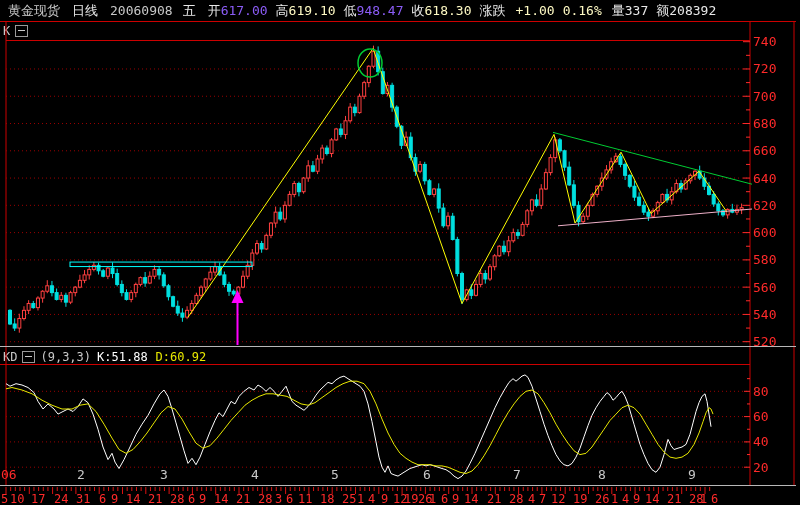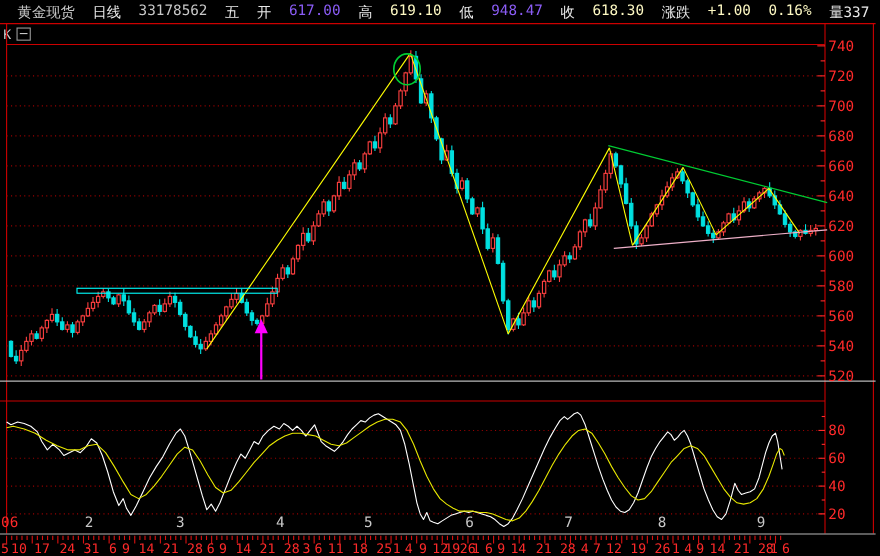--- a/index.html
+++ b/index.html
@@ -2,21 +2,21 @@
 <html><head>
 <meta charset="utf-8">
 <style>
   html,body{margin:0;padding:0;background:#000;}
   #screen{position:relative;width:800px;height:505px;background:#000;overflow:hidden;
           font-family:"Liberation Sans",sans-serif;}
   
   #infobar{position:absolute;top:0;left:0;width:800px;height:21px;display:flex;
            align-items:center;font-size:13px;white-space:nowrap;
            font-family:"DejaVu Sans Mono","Liberation Sans",sans-serif;}
-  #infobar span{display:inline-block;margin-left:16px;}
+  #infobar span{display:inline-block;}
   .lbl{color:#e8e8e8;}
   .dim{color:#c8c8c8;}
   .val-cyan{color:#8b5cf6;}
   .val-red{color:#fef9c3;}
   .ml8{margin-left:8px}.ml10{margin-left:10px}.ml12{margin-left:12px}
   
   .panel-header{position:absolute;left:3px;height:15px;display:flex;align-items:center;
     font-size:12px;color:#c8c8c8;white-space:nowrap;
     font-family:"DejaVu Sans Mono","Liberation Sans",sans-serif;}
   #k-header{top:23px;}
@@ -32,21 +32,21 @@
   #chart-svg{position:absolute;top:0;left:0;}
 </style>
 </head>
 <body>
 
 <div id="screen">
 
   <div id="infobar">
     <span class="dim ml8">黄金现货</span>
     <span class="lbl ml12">日线</span>
-    <span class="dim ml12">33178562</span>
+    <span class="dim ml12">20060908</span>
     <span class="lbl ml10">五</span>
     <span class="lbl ml12">开</span>
     <span class="val-cyan">617.00</span>
     <span class="lbl ml8">高</span>
     <span class="val-red">619.10</span>
     <span class="lbl ml8">低</span>
     <span class="val-cyan">948.47</span>
     <span class="lbl ml8">收</span>
     <span class="val-red">618.30</span>
     <span class="lbl ml8">涨跌</span>
@@ -54,20 +54,27 @@
     <span class="val-red ml8">0.16%</span>
     <span class="lbl ml10">量337</span>
     <span class="lbl ml8">额208392</span>
   </div>
 
   <div id="k-header" class="panel-header">
     <span>K</span>
     <span class="winbox"></span>
   </div>
 
+  <div id="kd-header" class="panel-header">
+    <span>KD</span>
+    <span class="winbox"></span>
+    <span>(9,3,3)</span>
+    <span class="kd-white">K:51.88</span>
+    <span class="kd-yellow">D:60.92</span>
+  </div>
 
 
   <svg id="chart-svg" width="800" height="505">
       <line x1="0" y1="21.5" x2="796" y2="21.5" stroke="#cc0000" stroke-width="1"></line>
       <line x1="6" y1="40.5" x2="750" y2="40.5" stroke="#cc0000" stroke-width="1"></line>
       <line x1="6" y1="21.5" x2="6" y2="485" stroke="#cc0000" stroke-width="1"></line>
       <line x1="750" y1="21.5" x2="750" y2="485" stroke="#cc0000" stroke-width="1"></line>
       <line x1="794" y1="21.5" x2="794" y2="485" stroke="#cc0000" stroke-width="1"></line>
       <line x1="0" y1="346.5" x2="796" y2="346.5" stroke="#b8b8b8" stroke-width="1"></line>
       <line x1="0" y1="364.5" x2="750" y2="364.5" stroke="#cc0000" stroke-width="1"></line>

